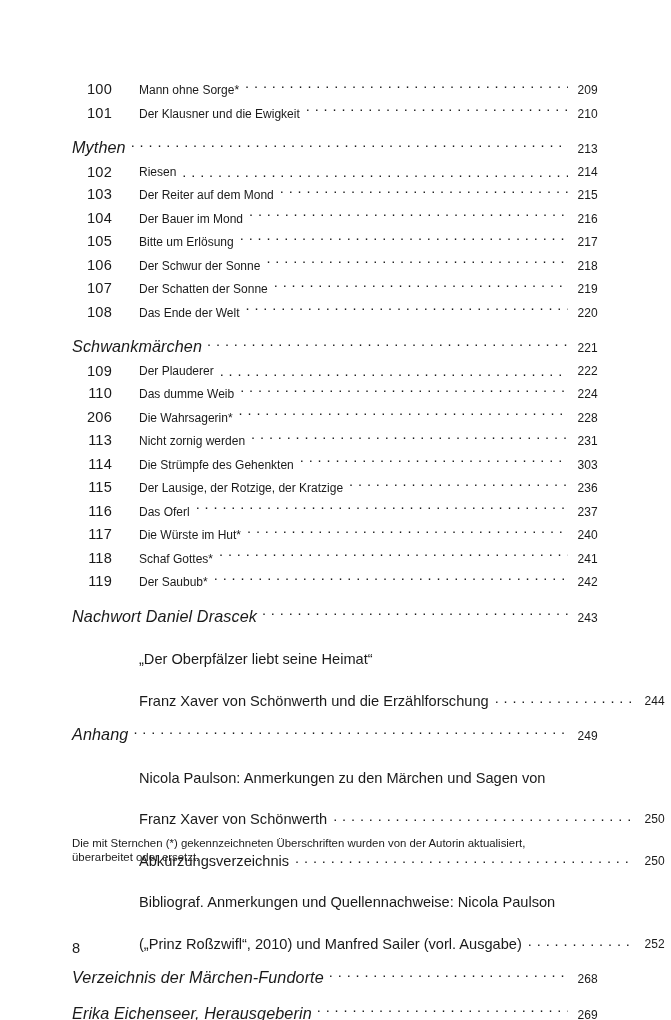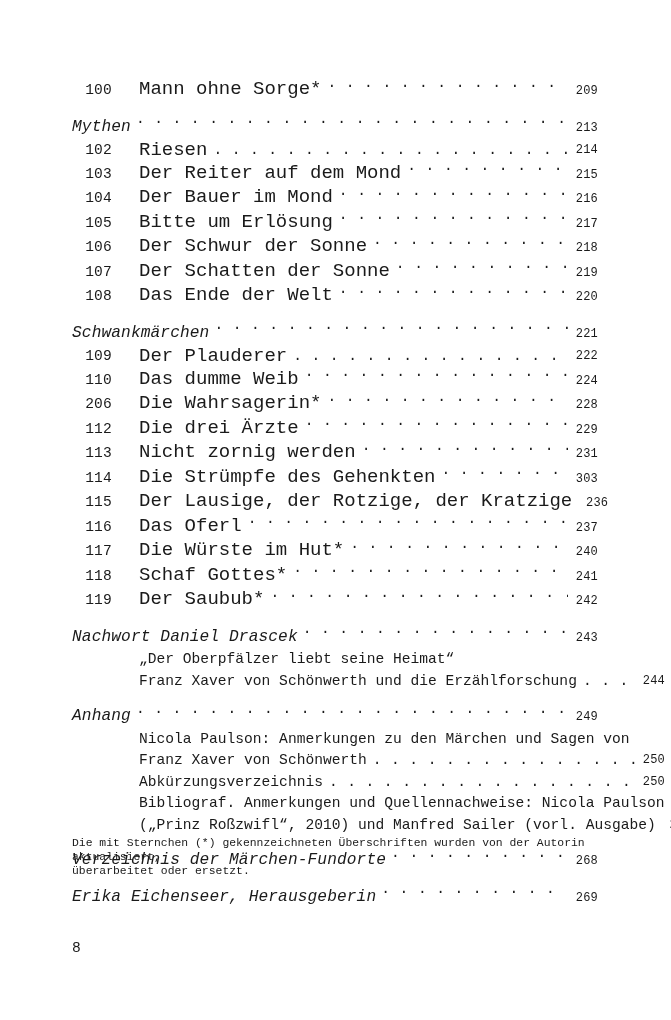--- a/index.html
+++ b/index.html
@@ -5,21 +5,21 @@
   html, body {
     margin: 0;
     padding: 0;
     background: #ffffff;
   }
   .page {
     position: relative;
     width: 671px;
     height: 1020px;
     background: #ffffff;
-    font-family: Liberation Mono, monospace;
+    font-family: Liberation Sans, sans-serif;
     color: #1a1a1a;
     overflow: hidden;
   }
 
   .toc {
     position: absolute;
     left: 72px;
     top: 78px;
     width: 526px;
   }
@@ -35,21 +35,21 @@
     flex: 0 0 40px;
     text-align: right;
     font-size: 14.6px;
     letter-spacing: 0.2px;
   }
   .gap {
     flex: 0 0 27px;
   }
   .title {
     flex: 0 0 auto;
-    font-size: 19px;
+    font-size: 12px;
     white-space: nowrap;
   }
   .leader {
     flex: 1 1 auto;
     position: relative;
     overflow: hidden;
     margin: 0 2px 0 6px;
     height: 1em;
   }
   .leader::after {
@@ -83,24 +83,25 @@
     margin-left: 5px;
   }
   .section + .entry {
     margin-top: 1px;
     align-items: flex-end;
   }
 
   
   .subrow {
     display: flex;
-    align-items: flex-end;
+    align-items: center;
     width: 100%;
     line-height: 21.5px;
     padding-left: 67px;
+    margin-top: 20px;
   }
   .subrow .title {
     font-size: 14.6px;
     white-space: nowrap;
   }
   .subrow.plain .title {
     flex: 1 1 auto;
   }
 
   
@@ -131,20 +132,27 @@
   <div class="toc">
 
     <div>
       <div class="row entry">
         <span class="num">100</span>
         <span class="gap"></span>
         <span class="title">Mann ohne Sorge*</span>
         <span class="leader"></span>
         <span class="pg">209</span>
       </div>
+      <div class="row entry">
+        <span class="num">101</span>
+        <span class="gap"></span>
+        <span class="title">Der Klausner und die Ewigkeit</span>
+        <span class="leader"></span>
+        <span class="pg">210</span>
+      </div>
     </div>
 
     <div class="row section">
       <span class="title">Mythen</span>
       <span class="leader"></span>
       <span class="pg">213</span>
     </div>
     <div class="row entry">
       <span class="num">102</span>
       <span class="gap"></span>
@@ -213,27 +221,20 @@
       <span class="title">Das dumme Weib</span>
       <span class="leader"></span>
       <span class="pg">224</span>
     </div>
     <div class="row entry">
       <span class="num">206</span>
       <span class="gap"></span>
       <span class="title">Die Wahrsagerin*</span>
       <span class="leader"></span>
       <span class="pg">228</span>
-    </div>
-    <div class="row entry">
-      <span class="num">112</span>
-      <span class="gap"></span>
-      <span class="title">Die drei Ärzte</span>
-      <span class="leader"></span>
-      <span class="pg">229</span>
     </div>
     <div class="row entry">
       <span class="num">113</span>
       <span class="gap"></span>
       <span class="title">Nicht zornig werden</span>
       <span class="leader"></span>
       <span class="pg">231</span>
     </div>
     <div class="row entry">
       <span class="num">114</span>

